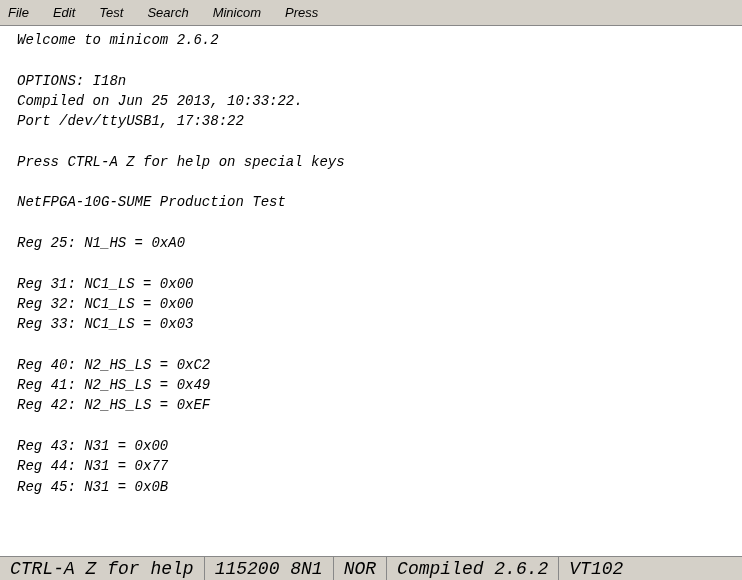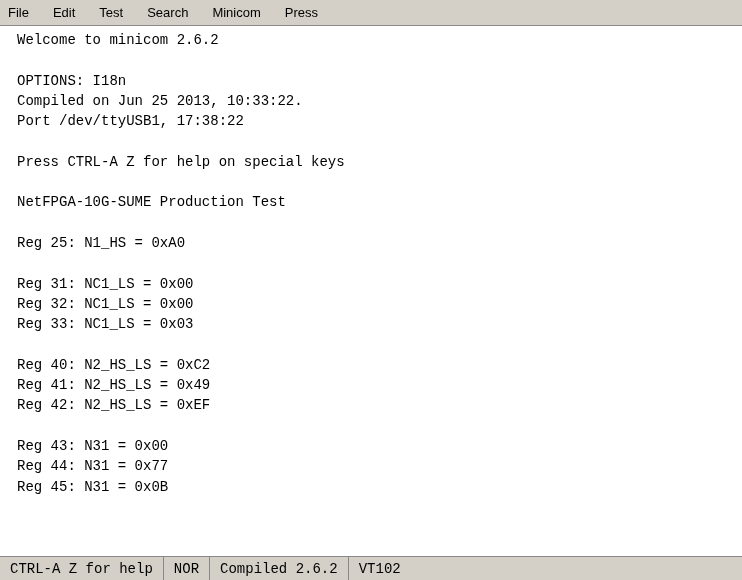--- a/index.html
+++ b/index.html
@@ -1,15 +1,15 @@
 <!DOCTYPE html>
 <html><head>
   <meta charset="utf-8">
   <style>
-    * { margin: 0; padding: 0; box-sizing: border-box; }
+    * { margin: 0; padding: 0; box-sizing: border-box; font-style: italic; }
     body {
       width: 742px;
       height: 580px;
       background: #ffffff;
       font-family: 'Courier New', Courier, monospace;
       font-size: 14px;
       color: #000000;
       overflow: hidden;
     }
     #menubar {
@@ -42,21 +42,21 @@
       position: absolute;
       bottom: 0;
       left: 0;
       width: 742px;
       height: 24px;
       background: #d4d0c8;
       display: flex;
       align-items: center;
       border-top: 1px solid #888;
       font-family: 'Courier New', Courier, monospace;
-      font-size: 14px;
+      font-size: 18px;
       color: #000;
     }
     .status-seg {
       padding: 0 10px;
       border-right: 1px solid #888;
       height: 100%;
       display: flex;
       align-items: center;
     }
     .status-seg:last-child {
@@ -94,16 +94,17 @@
 Reg 40: N2_HS_LS = 0xC2
 Reg 41: N2_HS_LS = 0x49
 Reg 42: N2_HS_LS = 0xEF
 
 Reg 43: N31 = 0x00
 Reg 44: N31 = 0x77
 Reg 45: N31 = 0x0B</div>
 
 <div id="statusbar">
   <div class="status-seg">CTRL-A Z for help</div>
+  <div class="status-seg">115200 8N1</div>
   <div class="status-seg">NOR</div>
   <div class="status-seg">Compiled 2.6.2</div>
   <div class="status-seg">VT102</div>
 </div>
 
 </body></html>

